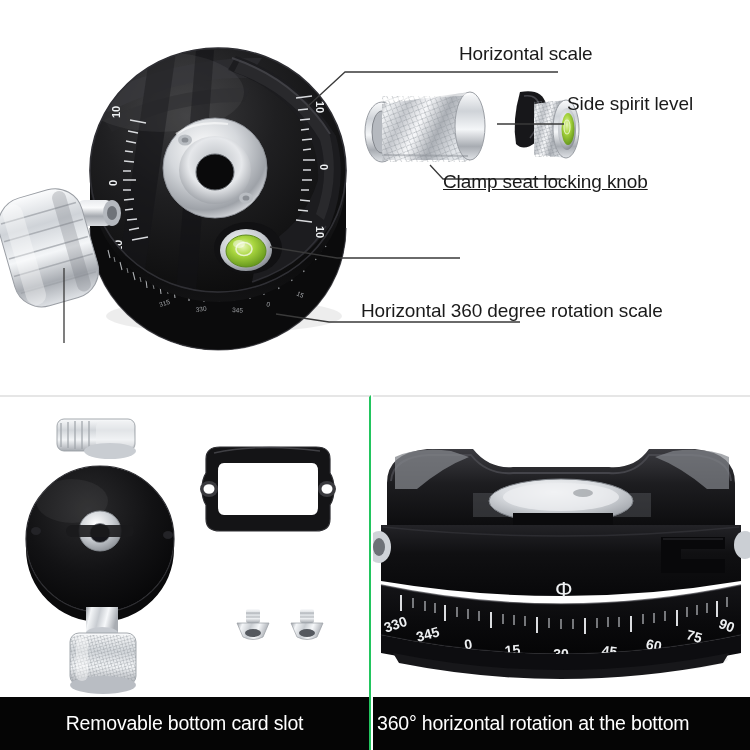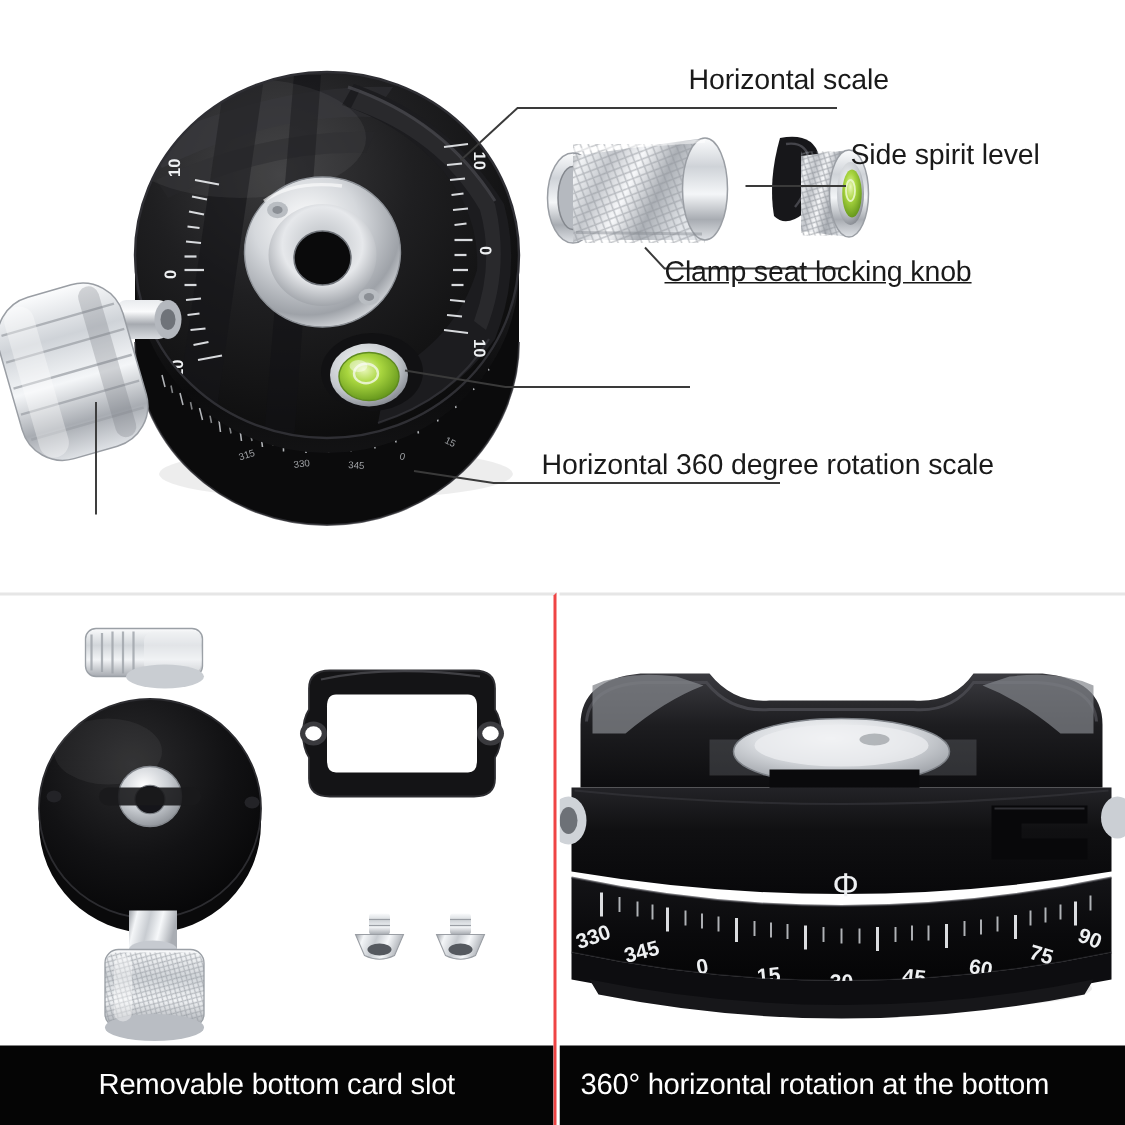--- a/index.html
+++ b/index.html
@@ -28,31 +28,31 @@
   .c-precision{left:459px;top:44px;}
   .c-side{left:567px;top:94px;}
   .c-clamp{left:443px;top:172px;text-decoration:underline;}
   .c-level{left:386px;top:248px;}
   .c-horiz{left:330px;top:301px;margin-left:31px;}
   .c-pano{left:41px;top:347px;}
 
   
   .panels{position:absolute;left:0;top:395px;width:750px;height:355px;background:#fff;}
   .panel{position:absolute;top:0;height:355px;overflow:hidden;background:#fff;}
-  .panel-left{left:0;width:371px;border-top:2px solid #e6e6e6;border-right:2px solid #ef4444;box-sizing:border-box;}
+  .panel-left{left:0;width:371px;border-top:2px solid #e6e6e6;border-right:2px solid #22c55e;box-sizing:border-box;}
   .panel-right{left:373px;width:377px;border-top:2px solid #e6e6e6;box-sizing:border-box;}
   .panel-art{position:absolute;left:0;top:0;}
   .caption-bar{
     position:absolute;left:0;bottom:0;width:100%;height:53px;
     background:#050505;
     display:flex;align-items:center;
     box-sizing:border-box;
   }
   .panel-left .caption-bar{justify-content:center;}
-  .panel-right .caption-bar{justify-content:flex-start;padding-left:14px;}
+  .panel-right .caption-bar{justify-content:flex-start;padding-left:4px;}
   .caption-text{
     color:#ffffff;font-size:19.5px;font-weight:400;white-space:nowrap;letter-spacing:-0.2px;
   }
 </style>
 </head>
 <body>
 
 <div id="root">
 
   <div class="hero">

